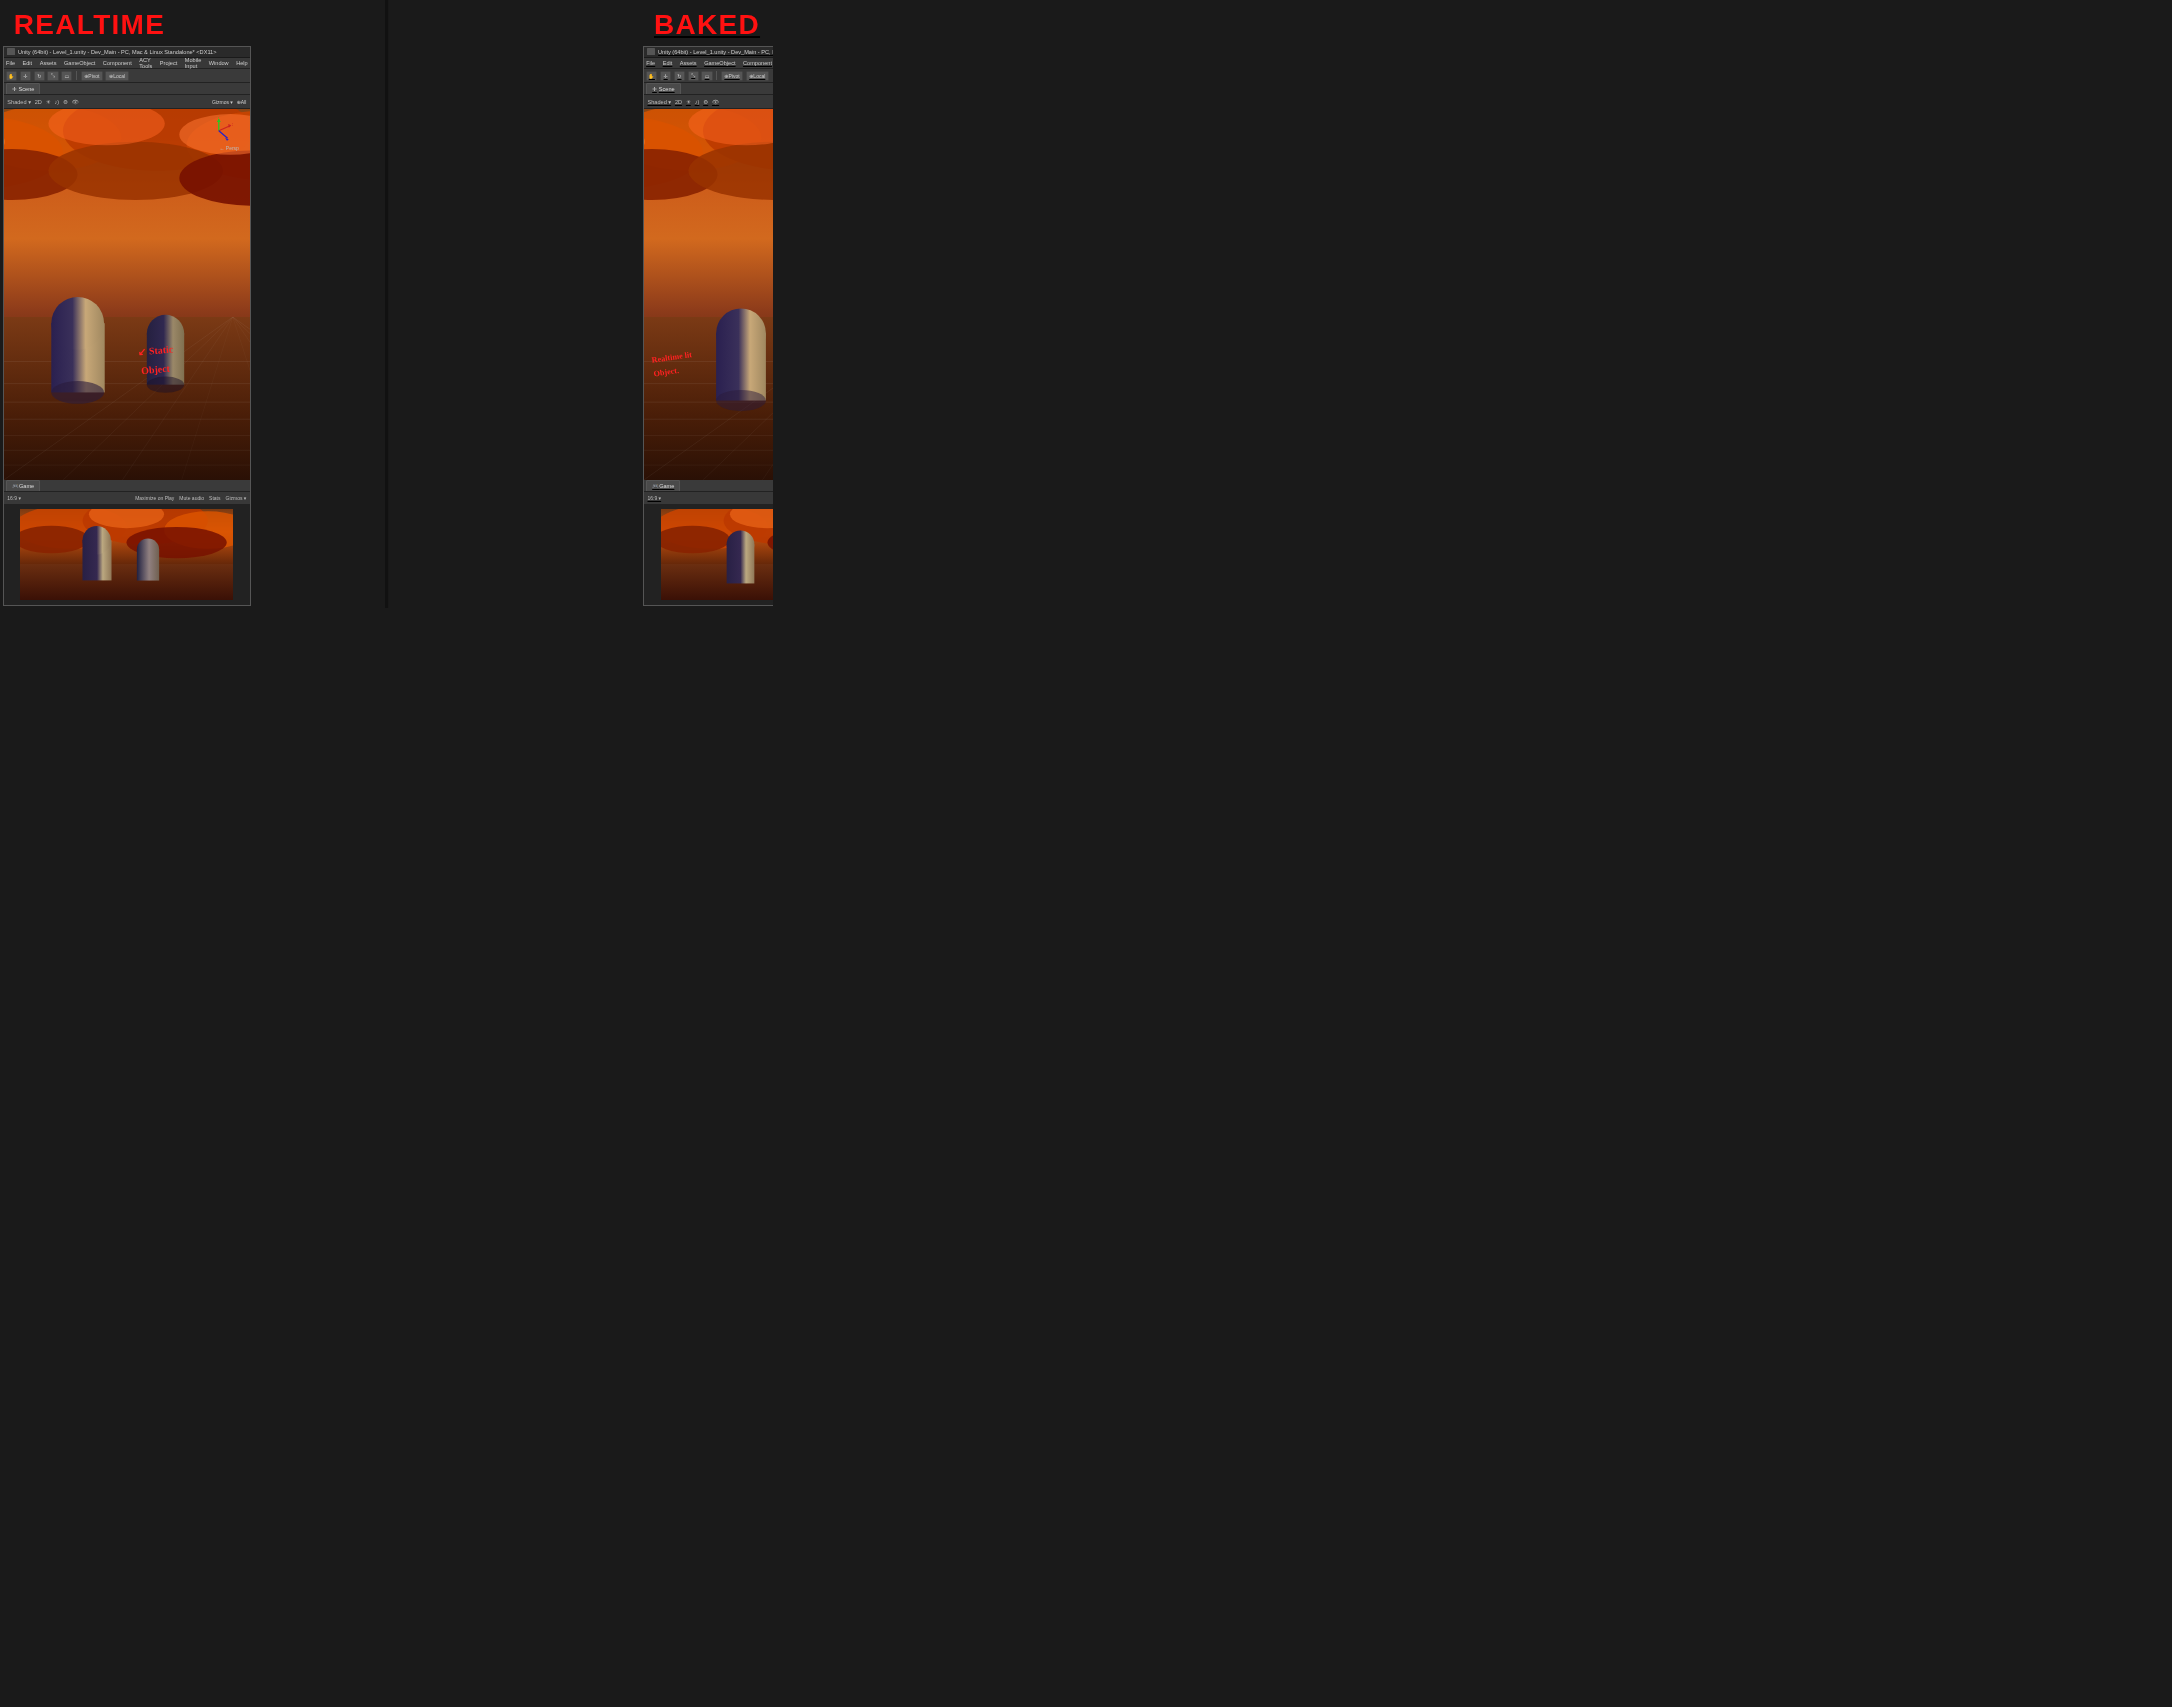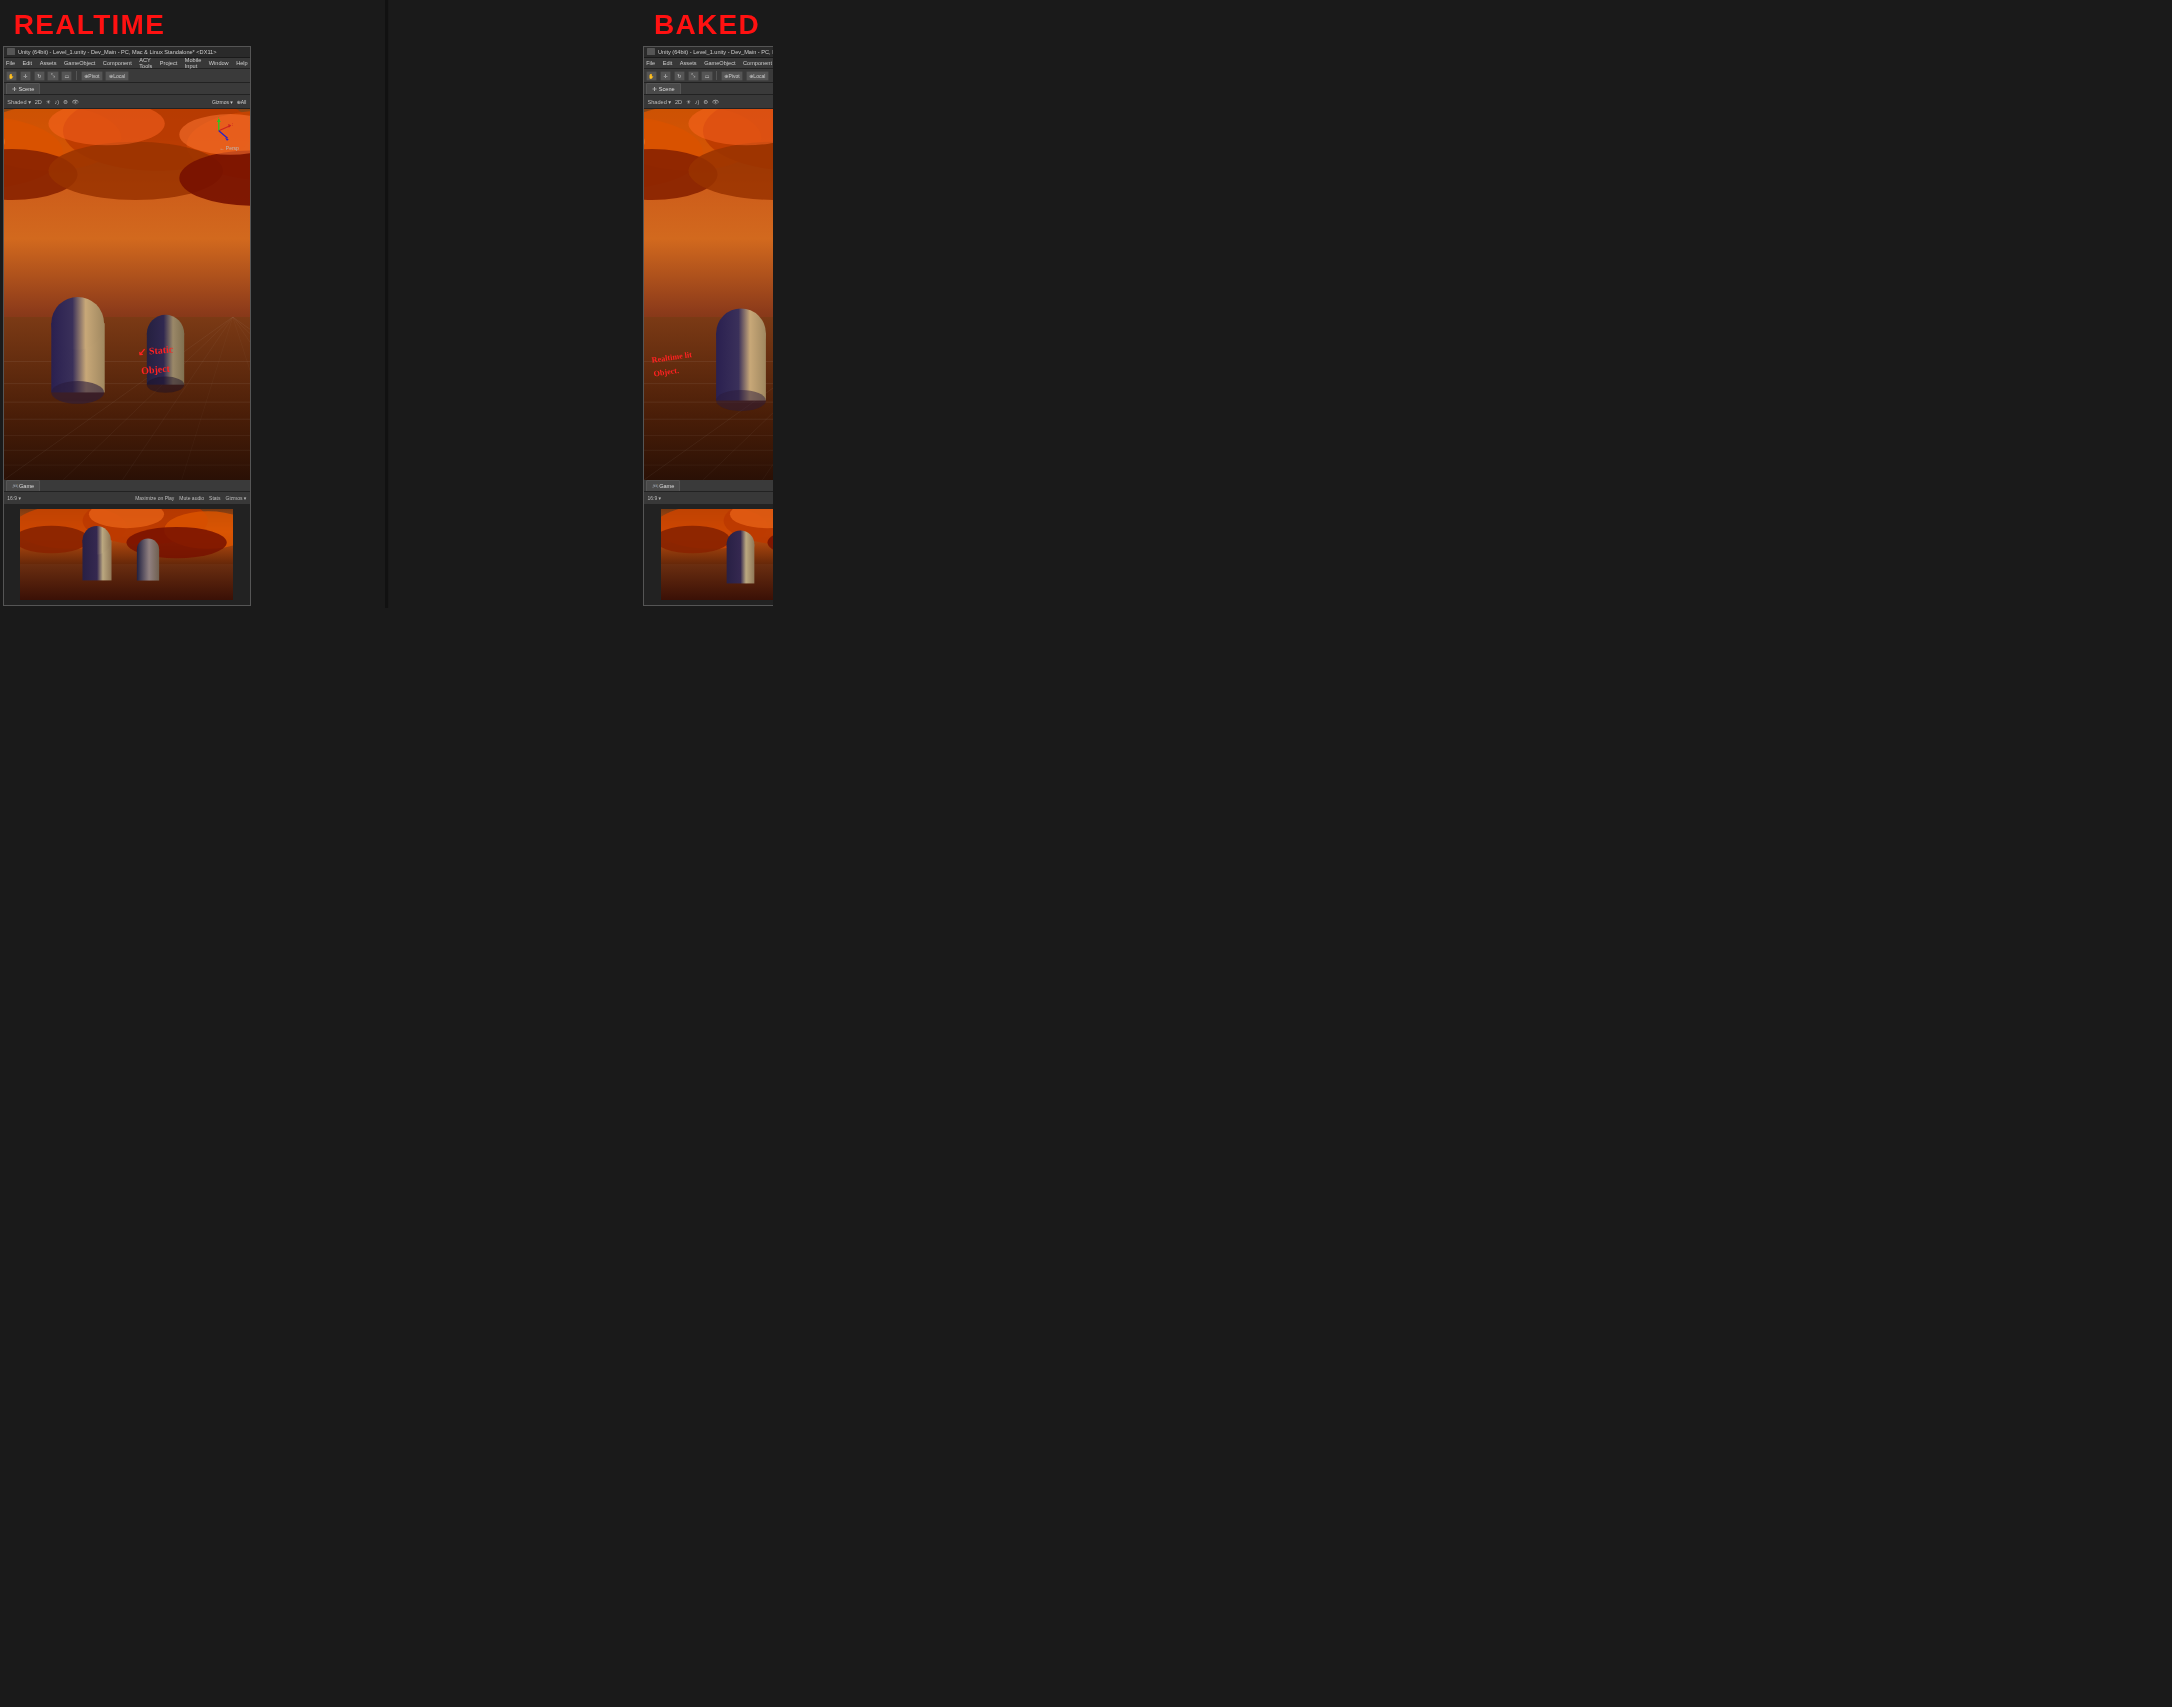--- a/index.html
+++ b/index.html
@@ -465,21 +465,21 @@
               <ellipse cx="21" cy="20" rx="18" ry="18" fill="url(#gcapR)"></ellipse>
             </svg>
           </div>
         </div>
       </div>
     </div>
   </div>
 
   <div class="divider"></div>
 
-  <div class="panel" style="margin-left:50%;">
+  <div class="panel" style="margin-left:50%;text-decoration:underline;">
     <div class="panel-label">BAKED</div>
 
     <div class="unity-window">
 
       <div class="unity-titlebar">
         <span class="unity-titlebar-icon"></span>
         <span>Unity (64bit) - Level_1.unity - Dev_Main - PC, Mac &amp; Linux Standalone* &lt;DX11&gt;</span>
       </div>
 
       <div class="unity-menubar">

